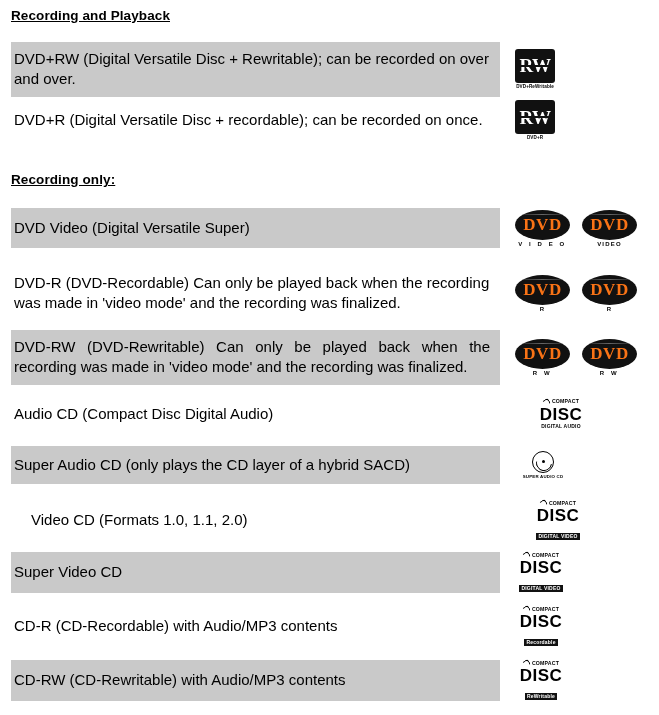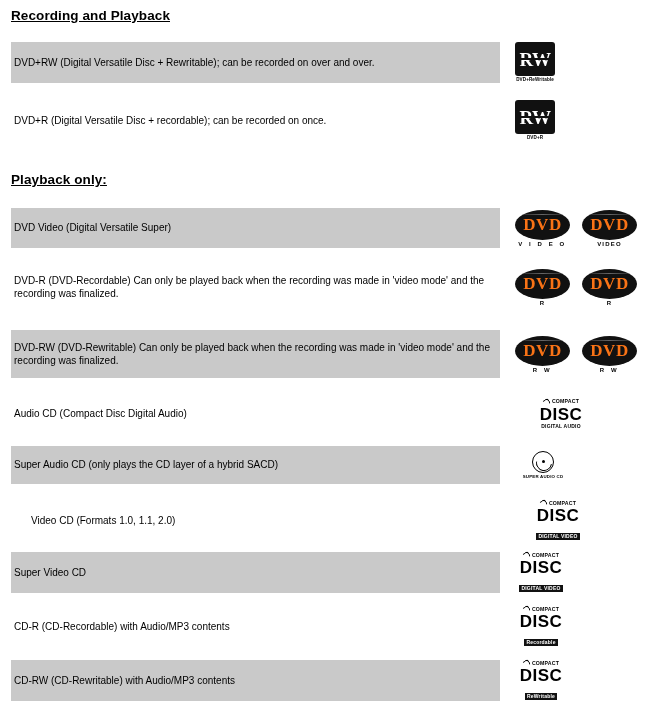--- a/index.html
+++ b/index.html
@@ -33,21 +33,21 @@
 
   .row {
     position: absolute;
     left: 11px;
     width: 637px;
     display: flex;
     align-items: stretch;
   }
   .row .desc {
     width: 489px;
-    font-size: 10px;
+    font-size: 15px;
     line-height: 1.35;
     padding: 7px 10px 7px 3px;
     display: flex;
     align-items: center;
   }
   .row.shaded .desc { background: #c9c9c9; }
   .row.justify .desc { text-align: justify; }
   .row .logos {
     flex: 1;
     display: flex;
@@ -192,21 +192,21 @@
     margin-top: 2px;
   }
 </style>
 </head>
 <body>
 
 <div class="page">
 
   <h2 class="section-heading" id="heading-recording">Recording and Playback</h2>
 
-  <h2 class="section-heading" id="heading-playback">Playback only:</h2>
+  <h2 class="section-heading" id="heading-playback">Recording only:</h2>
 
   <div id="rows-container">
       <div class="row shaded" style="top: 42px;">
         <div class="desc" style="min-height: 40px;">DVD+RW (Digital Versatile Disc + Rewritable); can be recorded on over and over.</div>
         <div class="logos">
           <div class="logo logo-rw">
             <div class="box">
               <span>RW</span>
             </div>
             <div class="cap">DVD+ReWritable</div>

